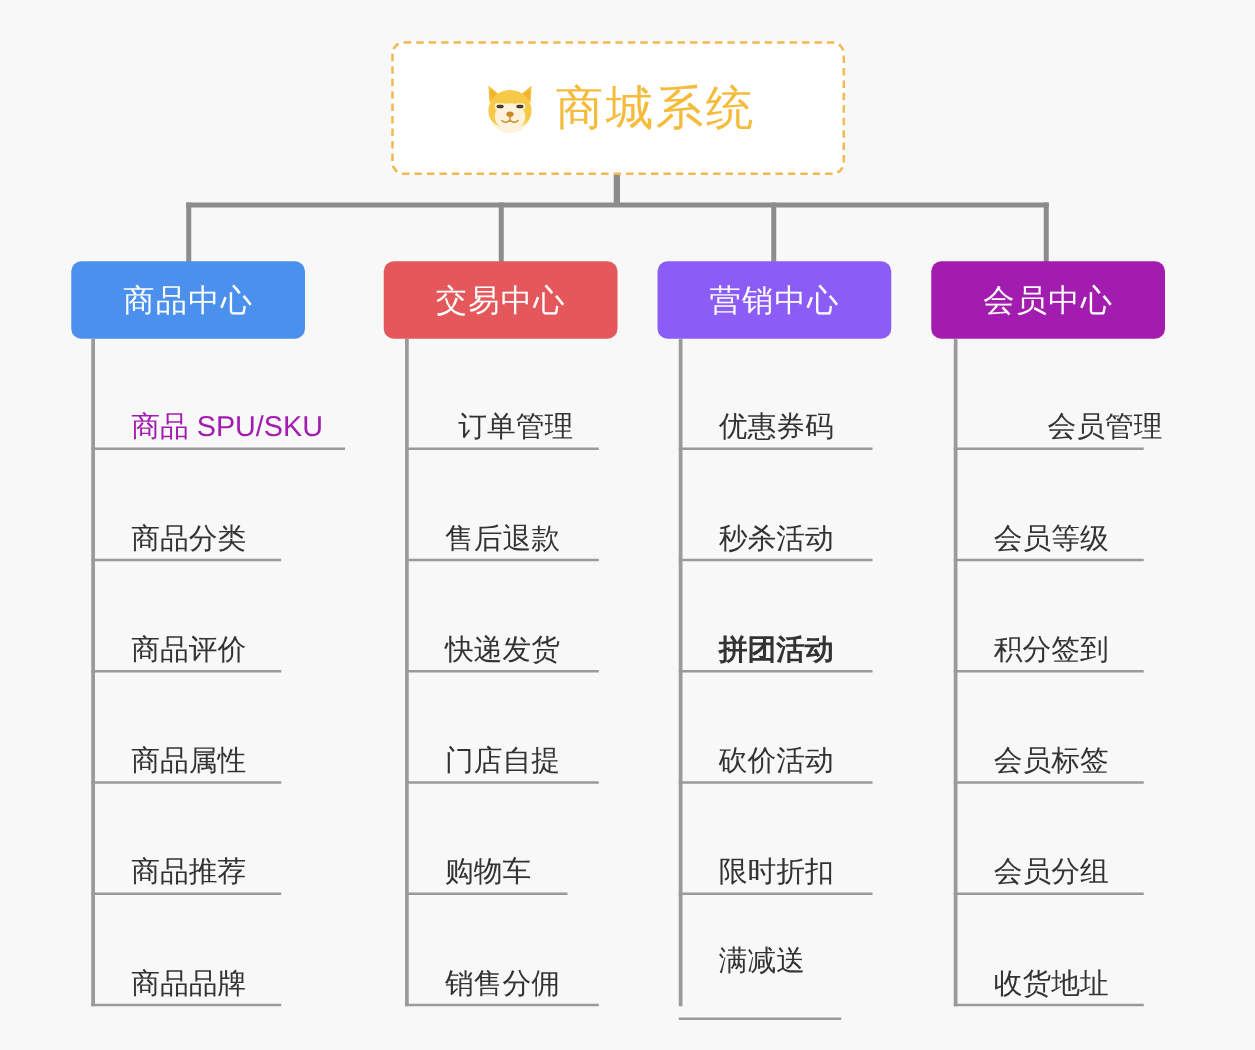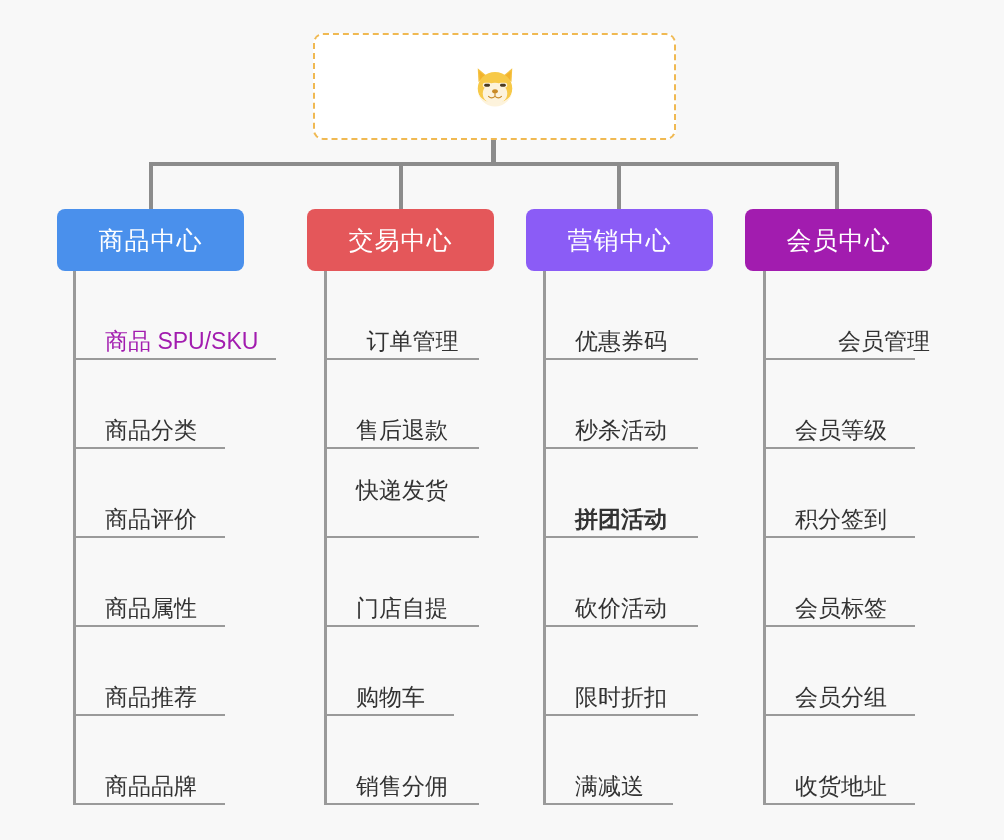--- a/index.html
+++ b/index.html
@@ -118,20 +118,21 @@
       <ellipse cx="32" cy="34" rx="24" ry="23" fill="#f7c948"></ellipse>
       <path d="M8 36 a24 23 0 0 0 48 0 a24 18 0 0 1 -48 0 Z" fill="#fdf3dc"></path>
       <ellipse cx="32" cy="41" rx="17" ry="15" fill="#fdf3dc"></ellipse>
       <rect x="15" y="26" width="12" height="7" rx="3" fill="#fdf3dc"></rect>
       <rect x="37" y="26" width="12" height="7" rx="3" fill="#fdf3dc"></rect>
       <rect x="17" y="27.5" width="8" height="4" rx="2" fill="#4a3a22"></rect>
       <rect x="39" y="27.5" width="8" height="4" rx="2" fill="#4a3a22"></rect>
       <ellipse cx="32" cy="38" rx="4" ry="3" fill="#c98a26"></ellipse>
       <path d="M32 41 v4 M32 45 q-5 4 -9 0 M32 45 q5 4 9 0" stroke="#c98a26" stroke-width="1.6" fill="none" stroke-linecap="round"></path>
     </svg>
+    <span class="root-title" style="color: rgb(245, 188, 60);">商城系统</span>
   </div>
 
   <div class="conn conn-v" style="left: 491px; top: 140px; width: 5px; height: 24px; background: rgb(140, 140, 140);"></div>
 
   <div class="conn conn-h" style="left: 149px; top: 162px; width: 690px; height: 4px; background: rgb(140, 140, 140);"></div>
 
   <div class="conn conn-v" style="left: 149px; top: 162px; height: 48px; background: rgb(140, 140, 140);"></div>
   <div class="conn conn-v" style="left: 399px; top: 162px; height: 48px; background: rgb(140, 140, 140);"></div>
   <div class="conn conn-v" style="left: 617px; top: 162px; height: 48px; background: rgb(140, 140, 140);"></div>
   <div class="conn conn-v" style="left: 835px; top: 162px; height: 48px; background: rgb(140, 140, 140);"></div>
@@ -165,21 +166,21 @@
         <span class="cat-label">交易中心</span>
       </div>
       <div class="leaf-col" style="left: 324px; height: 534px;">
         <div class="leaf-spine" style="height: 534px; background: rgb(154, 154, 154);"></div>
         <div class="leaf-item" style="top: 0px; width: 155px; border-bottom-color: rgb(154, 154, 154); justify-content: center;">
           <span class="leaf-label" style="color: rgb(51, 51, 51);">订单管理</span>
         </div>
         <div class="leaf-item" style="top: 89px; width: 155px; border-bottom-color: rgb(154, 154, 154);">
           <span class="leaf-label" style="color: rgb(51, 51, 51);">售后退款</span>
         </div>
-        <div class="leaf-item" style="top: 178px; width: 155px; border-bottom-color: rgb(154, 154, 154); align-items: center;">
+        <div class="leaf-item" style="top: 178px; width: 155px; border-bottom-color: rgb(154, 154, 154);">
           <span class="leaf-label" style="color: rgb(51, 51, 51);">快递发货</span>
         </div>
         <div class="leaf-item" style="top: 267px; width: 155px; border-bottom-color: rgb(154, 154, 154);">
           <span class="leaf-label" style="color: rgb(51, 51, 51);">门店自提</span>
         </div>
         <div class="leaf-item" style="top: 356px; width: 130px; border-bottom-color: rgb(154, 154, 154);">
           <span class="leaf-label" style="color: rgb(51, 51, 51);">购物车</span>
         </div>
         <div class="leaf-item" style="top: 445px; width: 155px; border-bottom-color: rgb(154, 154, 154);">
           <span class="leaf-label" style="color: rgb(51, 51, 51);">销售分佣</span>
@@ -198,21 +199,21 @@
         </div>
         <div class="leaf-item" style="top: 178px; width: 155px; border-bottom-color: rgb(154, 154, 154); font-weight: bold;">
           <span class="leaf-label" style="color: rgb(51, 51, 51);">拼团活动</span>
         </div>
         <div class="leaf-item" style="top: 267px; width: 155px; border-bottom-color: rgb(154, 154, 154);">
           <span class="leaf-label" style="color: rgb(51, 51, 51);">砍价活动</span>
         </div>
         <div class="leaf-item" style="top: 356px; width: 155px; border-bottom-color: rgb(154, 154, 154);">
           <span class="leaf-label" style="color: rgb(51, 51, 51);">限时折扣</span>
         </div>
-        <div class="leaf-item" style="top: 445px; width: 130px; border-bottom-color: rgb(154, 154, 154);">
+        <div class="leaf-item" style="top: 456px; width: 130px; border-bottom-color: rgb(154, 154, 154); align-items: center;">
           <span class="leaf-label" style="color: rgb(51, 51, 51);">满减送</span>
         </div>
       </div>
       <div class="cat-box" style="left: 745px; width: 187px; background: #a21caf;">
         <span class="cat-label">会员中心</span>
       </div>
       <div class="leaf-col" style="left: 763px; height: 534px;">
         <div class="leaf-spine" style="height: 534px; background: rgb(154, 154, 154);"></div>
         <div class="leaf-item" style="top: 0px; width: 152px; border-bottom-color: rgb(154, 154, 154); padding-left: 43px;">
           <span class="leaf-label" style="color: rgb(51, 51, 51);">会员管理</span>

